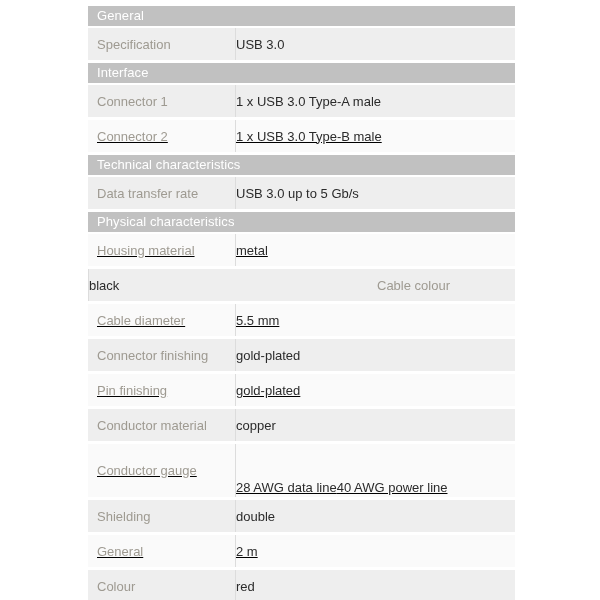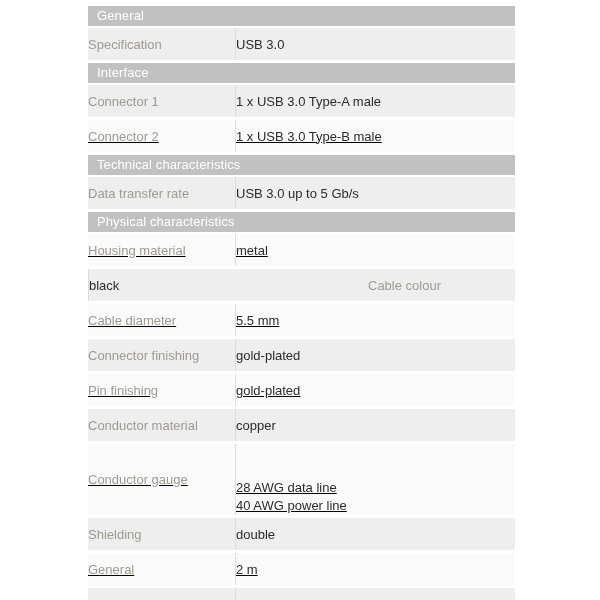--- a/index.html
+++ b/index.html
@@ -47,31 +47,32 @@
   .shade-a { background: var(--row-shade-a, #eeeeee); }
   .shade-b { background: var(--row-shade-b, #fafafa); text-decoration: underline; }
   .cell {
     font-size: 13px;
     display: flex;
     align-items: center;
     box-sizing: border-box;
   }
   .cell.label {
     width: 147px;
+    padding-left: 9px;
     color: var(--label-text, #9e9a91);
     flex: 0 0 147px;
   }
   .cell.value {
     flex: 1;
     border-left: 1px solid var(--divider, #dcdcdc);
     color: var(--value-text, #2b2b2b);
   }
   .value-lines {
     display: flex;
-    flex-direction: column;
+    flex-direction: row;
     justify-content: center;
     line-height: 18px;
     margin-top: 35px;
   }
 </style>
 </head>
 <body>
 
 <div class="page">
   <div class="spec-table">

